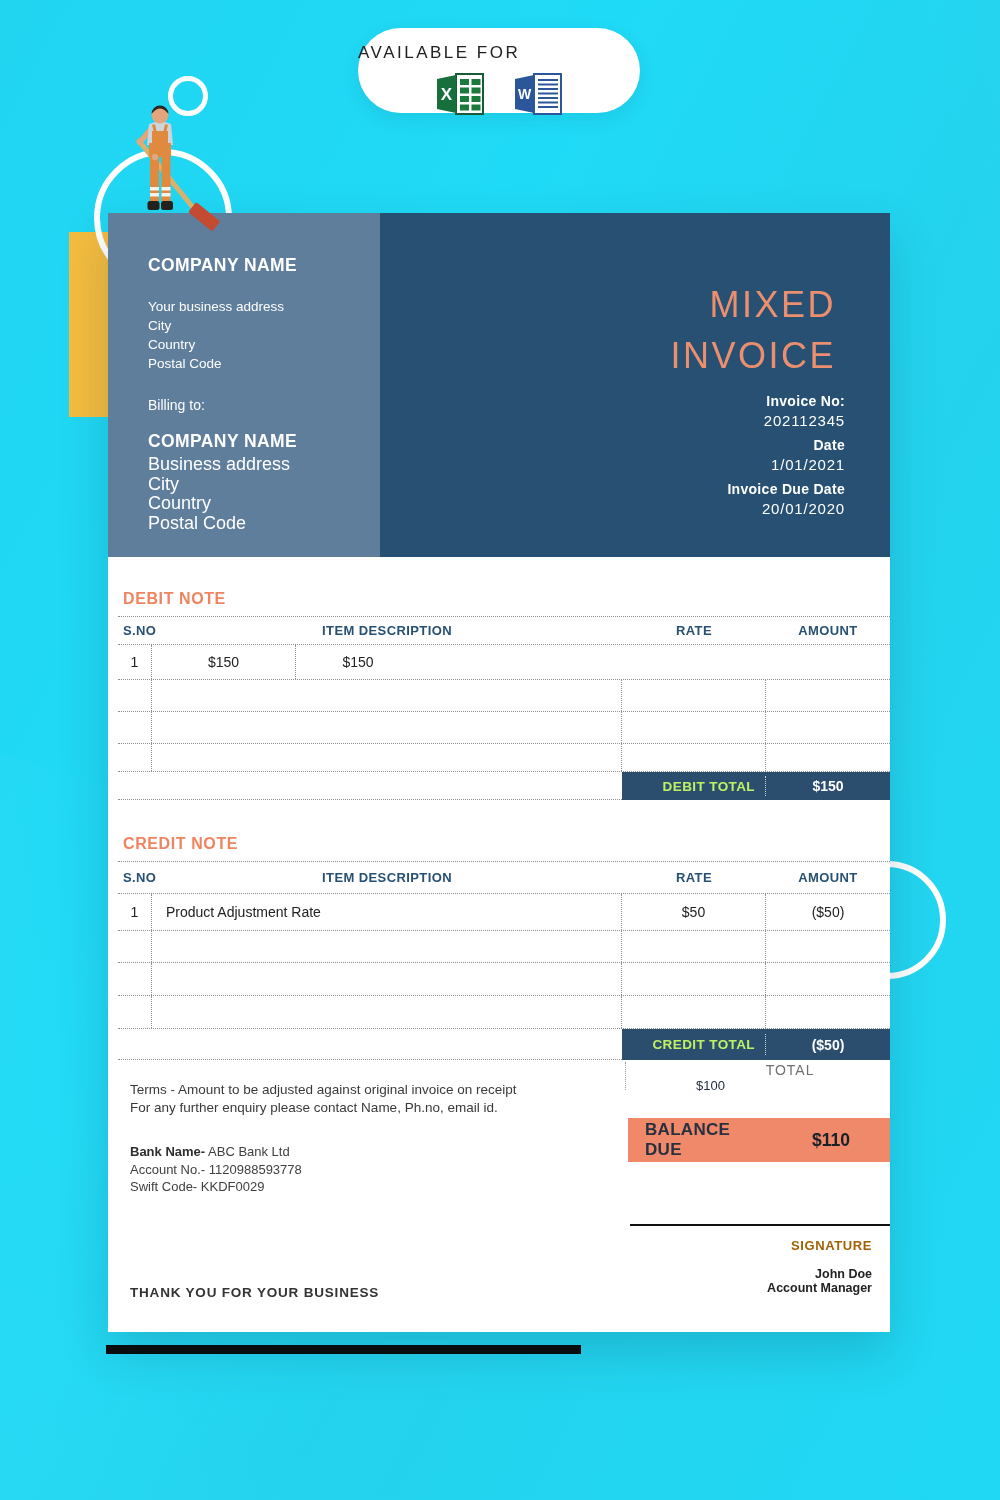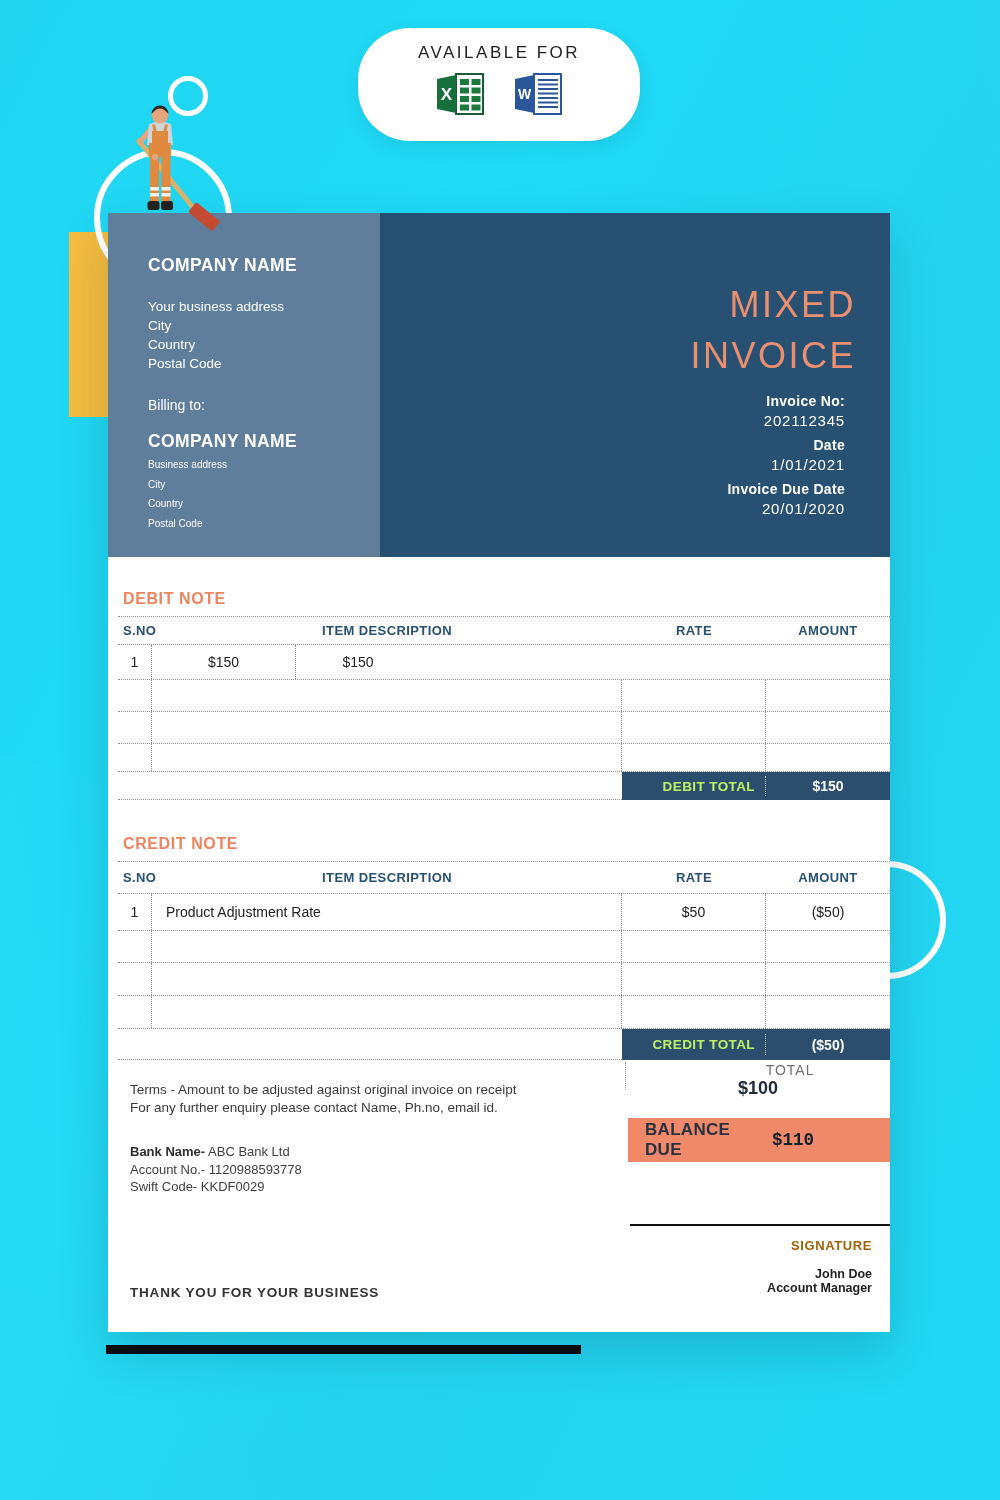--- a/index.html
+++ b/index.html
@@ -9,22 +9,22 @@
   .stage { position:relative; width:1000px; height:1500px; overflow:hidden;
            background:linear-gradient(118deg,#21d5f1 0%,#1fdaf6 35%,#24d3ee 62%,#20d8f4 100%); }
   .streak-a { position:absolute; left:-250px; top:850px; width:950px; height:950px;
               background:linear-gradient(60deg, rgba(255,255,255,0.07), rgba(255,255,255,0) 55%);
               transform:rotate(18deg); }
   .streak-b { position:absolute; left:680px; top:-120px; width:700px; height:900px;
               background:linear-gradient(245deg, rgba(255,255,255,0.06), rgba(255,255,255,0) 55%);
               transform:rotate(12deg); }
 
   
-  .badge { position:absolute; left:358px; top:28px; width:282px; height:113px;
-           background:#ffffff; border-radius:52px; text-align:center; z-index:4;
+  .badge { position:absolute; left:358px; top:28px; width:282px; height:85px;
+           background:#ffffff; border-radius:52px; z-index:4;
            box-shadow:0 6px 18px rgba(0,60,80,0.10); }
   .badge-title { margin-top:15px; font-size:17px; letter-spacing:2.5px; color:#222; }
   .badge-icons { display:flex; justify-content:center; align-items:center; gap:26px; margin-top:8px; }
 
   
   .yellow-accent { position:absolute; left:69px; top:232px; width:39px; height:185px;
                    background:#f4bc3f; z-index:1; }
   .circle-small { position:absolute; left:168px; top:76px; width:40px; height:40px;
                   border:5px solid #fdfdfd; border-radius:50%; z-index:2; }
   .circle-large { position:absolute; left:94px; top:149px; width:138px; height:138px;
@@ -39,23 +39,23 @@
   .card { position:absolute; left:108px; top:213px; width:782px; height:1119px;
           background:#ffffff; z-index:3; box-shadow:0 20px 45px rgba(0,45,65,0.18); }
 
   
   .hdr-left  { position:absolute; left:0; top:0; width:272px; height:344px; background:#5f7e9b; color:#fff; }
   .hdr-right { position:absolute; left:272px; top:0; width:510px; height:344px; background:#275073; color:#fff; }
   .company-name  { position:absolute; left:40px; top:42px;  font-size:17.5px; font-weight:bold; letter-spacing:0.4px; }
   .addr          { position:absolute; left:40px; top:84px;  font-size:13.5px; line-height:19px; }
   .billing-label { position:absolute; left:40px; top:184px; font-size:14px; font-weight:400; }
   .company-name2 { position:absolute; left:40px; top:218px; font-size:17.5px; font-weight:bold; letter-spacing:0.4px; }
-  .addr2         { position:absolute; left:40px; top:242px; font-size:10px; line-height:19.5px; }
-
-  .doc-title { position:absolute; right:34px; top:66px; text-align:right;
+  .addr2         { position:absolute; left:40px; top:242px; font-size:18px; line-height:19.5px; }
+
+  .doc-title { position:absolute; right:54px; top:66px; text-align:right;
                font-size:36px; letter-spacing:2.5px; line-height:51px; color:#ec8f6e; font-weight:500; }
   .meta-lbl { position:absolute; right:45px; font-size:14px; font-weight:bold; letter-spacing:0.3px; }
   .meta-val { position:absolute; right:45px; font-size:15px; letter-spacing:0.8px; }
   .m1 { top:180px; } .m2 { top:199px; } .m3 { top:224px; }
   .m4 { top:243px; } .m5 { top:268px; } .m6 { top:287px; }
 
   
   .sec-title { position:absolute; left:15px; font-size:16px; font-weight:bold;
                color:#ee8460; letter-spacing:0.6px; }
   .sec-debit  { top:377px; }
@@ -87,26 +87,26 @@
              border-right:1px dotted rgba(255,255,255,0.75); height:70%;
              display:flex; align-items:center; justify-content:flex-end; }
   .bar-val { width:124px; text-align:center; color:#fff; font-size:14px; font-weight:bold; }
   .ct-row { height:31px; }
 
   
   .summary { position:absolute; left:517px; top:849px; width:265px; border-left:1px dotted #9a9a9a; }
   .sum-row { height:28px; display:flex; align-items:center;flex-direction:column; }
   .sum-lbl { width:141px; text-align:right; padding-right:14px; color:#707070;
              font-size:14px; letter-spacing:1px; }
-  .sum-val { width:124px; text-align:center; font-weight:bold; color:#1e2b3a; font-size:18px; }
+  .sum-val { width:124px; text-align:left; font-weight:normal; color:#1e2b3a; font-size:13px; }
   .balance { position:absolute; left:520px; top:905px; width:262px; height:44px;
              background:#f0886a; display:flex; align-items:center; }
   .bal-lbl { flex:1; padding-left:17px; font-weight:bold; font-size:17px;
              color:#263140; letter-spacing:0.3px; }
-  .bal-val { width:118px; text-align:left; font-weight:bold; font-size:17.5px; color:#17202b;font-family:Liberation Mono, monospace; }
+  .bal-val { width:118px; text-align:center; font-weight:bold; font-size:17.5px; color:#17202b; }
 
   
   .terms { position:absolute; left:22px; top:868px; width:480px; font-size:13.5px;
            color:#3a3a3a; line-height:18px; }
   .bank  { position:absolute; left:22px; top:930px; font-size:13px; color:#404040; line-height:17.5px; }
   .bank-bold { font-weight:bold; color:#2e2e2e; }
   .sig-line  { position:absolute; left:522px; top:1011px; width:260px; border-top:2px solid #111; }
   .sig-label { position:absolute; right:18px; top:1025px; font-size:13px; font-weight:bold;
                color:#a16207; letter-spacing:0.6px; }
   .sig-name  { position:absolute; right:18px; top:1054px; font-size:12.5px; font-weight:bold; color:#222; }

